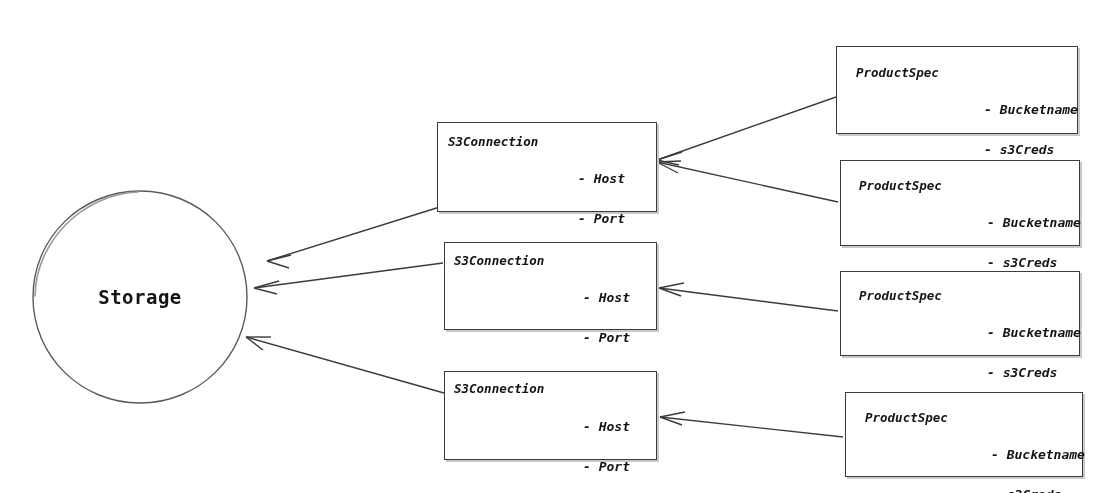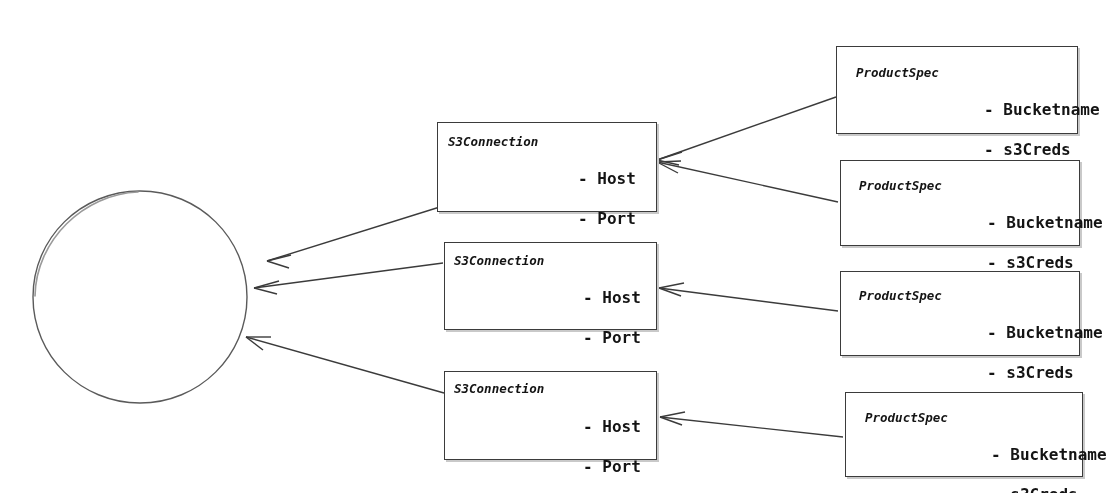--- a/index.html
+++ b/index.html
@@ -36,25 +36,26 @@
     font-size: 12.5px;
     line-height: 13px;
     color: #141414;
     white-space: pre;
     font-weight: 600;
     letter-spacing: 0px;
     font-style: italic;
   }
   .node-fields {
     position: absolute;
-    font-size: 16px;
+    font-size: 13px;
     line-height: 13.2px;
     color: #141414;
     white-space: pre;
     font-weight: 600;
+    font-style: italic;
   }
   .node-fields div {
     white-space: pre;
   }
   .circle-label {
     position: absolute;
     font-size: 19px;
     color: #141414;
     white-space: pre;
     font-weight: 600;
@@ -115,20 +116,21 @@
       <line x1="659" y1="288" x2="681" y2="296" stroke="#3b3b3b" stroke-width="1.4"></line>
     </g>
 
     <g>
       <line x1="843" y1="437" x2="660" y2="417" stroke="#3b3b3b" stroke-width="1.4"></line>
       <line x1="660" y1="417" x2="685" y2="412" stroke="#3b3b3b" stroke-width="1.4"></line>
       <line x1="660" y1="417" x2="682" y2="425" stroke="#3b3b3b" stroke-width="1.4"></line>
     </g>
   </svg>
 
+  <div class="circle-label" style="left:33px; top:286px; width:214px;">Storage</div>
 
   <div class="node-box" style="left:437px; top:122px; width:220px; height:90px;"></div>
   <div class="node-title" style="left:448px; top:135px;">S3Connection</div>
   <div class="node-fields" style="left:578px; top:146px;">
     <div>- Host</div>
     <div>- Port</div>
     <div>- TLS</div>
   </div>
 
   <div class="node-box" style="left:444px; top:242px; width:213px; height:88px;"></div>

